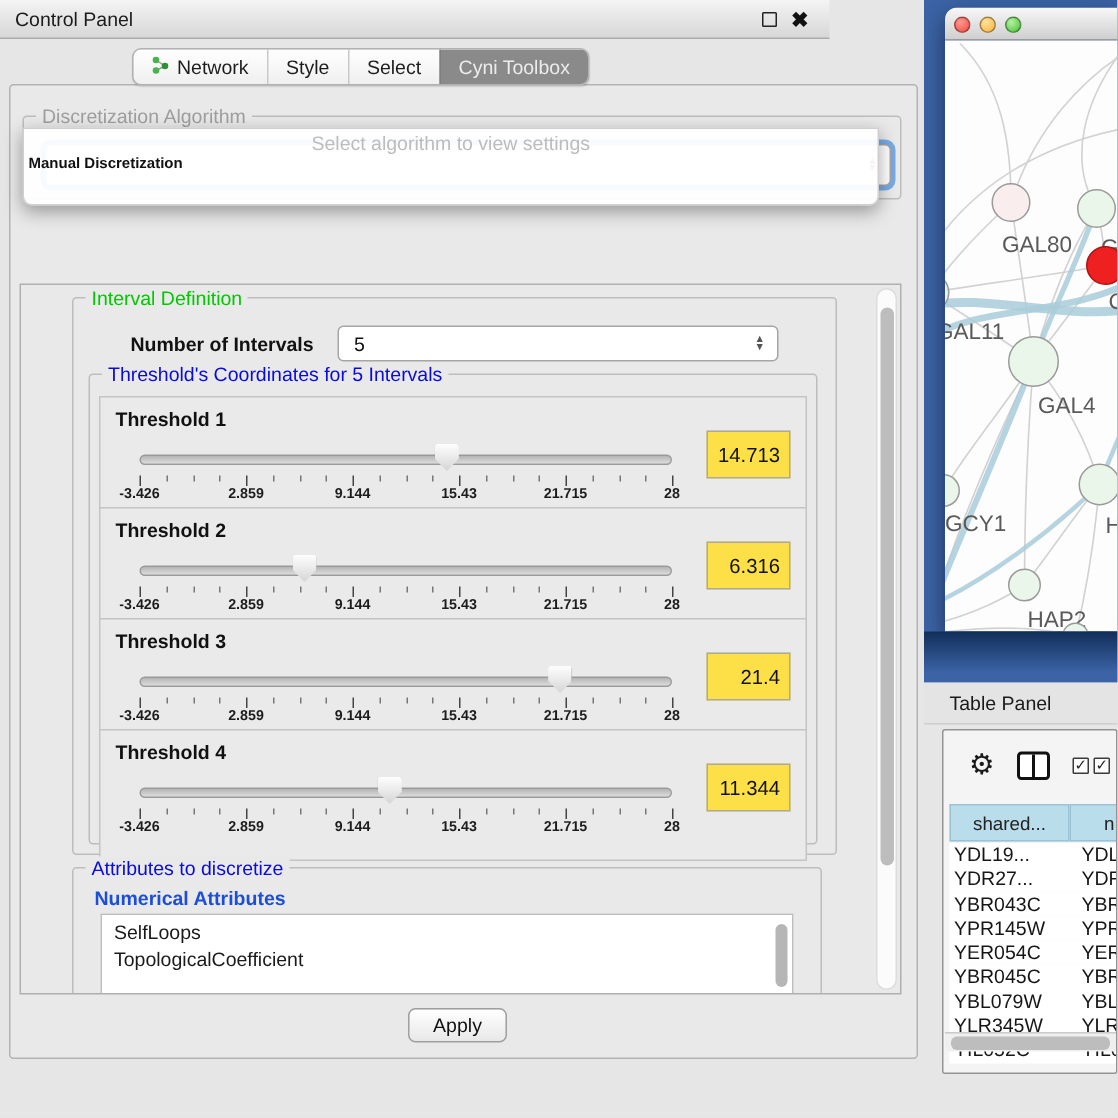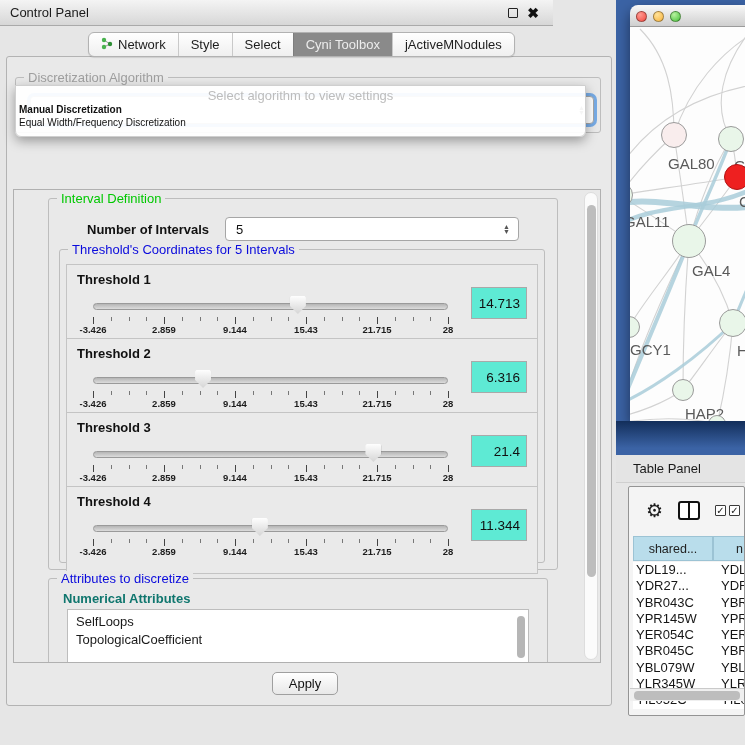--- a/index.html
+++ b/index.html
@@ -86,25 +86,25 @@
   .handle { position:absolute; top:31px; width:16px; height:18px;
             background:linear-gradient(#fefefe,#d5d5d5);
             clip-path:polygon(8% 0,92% 0,100% 10%,100% 55%,50% 100%,0 55%,0 10%);
             filter:drop-shadow(0 0 1px #777); }
   .tick { position:absolute; top:52px; width:1px; background:#777; }
   .tick.major { height:7px; background:#444; }
   .tick.minor { height:4px; }
   .ticklabel { position:absolute; top:59px; transform:translateX(-50%);
                font-size:9.5px; font-weight:bold; color:#1c1c1c; white-space:nowrap; }
   .valuebox { position:absolute; right:10px; top:22px; width:56px; height:32px;
-              background:#5eead4; border:1px solid #a9a9a9; font-size:13.5px; color:#111;
+              background:#fde047; border:1px solid #a9a9a9; font-size:13.5px; color:#111;
               text-align:right; padding-right:6px; font-family:"Liberation Sans",sans-serif; }
 
   #attr-group { left:34px; top:388px; width:500px; height:160px; }
-  .attr-sub { position:absolute; left:14px; top:12px; font-size:13px; font-weight:bold; color:#0f766e; }
+  .attr-sub { position:absolute; left:14px; top:12px; font-size:13px; font-weight:bold; color:#1d4ed8; }
   .attr-list { position:absolute; left:18px; top:30px; width:462px; height:120px;
                background:#fff; border:1px solid #bdbdbd; overflow:hidden; padding-top:3px; }
   .attr-item { font-size:13px; color:#1a1a1a; padding:1px 0 1px 8px; line-height:16px; }
 
   .apply-btn { position:absolute; left:265px; top:615px; width:66px; height:23px;
                background:linear-gradient(#ffffff,#e8e8e8); border:1px solid #9f9f9f;
                border-radius:5px; font-size:13px; color:#111;
                font-family:"Liberation Sans",sans-serif; }
 
   
@@ -179,39 +179,35 @@
         </div>
         <div class="seg">
           <span>Style</span>
         </div>
         <div class="seg">
           <span>Select</span>
         </div>
         <div class="seg sel">
           <span>Cyni Toolbox</span>
         </div>
-        <div class="seg">
-          <span>jActiveMNodules</span>
-        </div>
       </div>
 
     <div class="main-panel">
 
       <div class="group" id="algo-group">
         <span class="gtitle gray">Discretization Algorithm</span>
         <div class="combo" id="algo-combo">
           <span class="spinner">▲<br>▼</span>
         </div>
       </div>
 
 
       <div class="popup">
         <div class="hint">Select algorithm to view settings</div>
         <div class="opt bold">Manual Discretization</div>
-        <div class="opt">Equal Width/Frequency Discretization</div>
       </div>
 
       <div class="scrollport">
 
         <div class="group" id="interval-group">
           <span class="gtitle green">Interval Definition</span>
 
           <div class="num-row">
             <span class="num-label">Number of Intervals</span>
             <div class="combo" id="num-combo">

